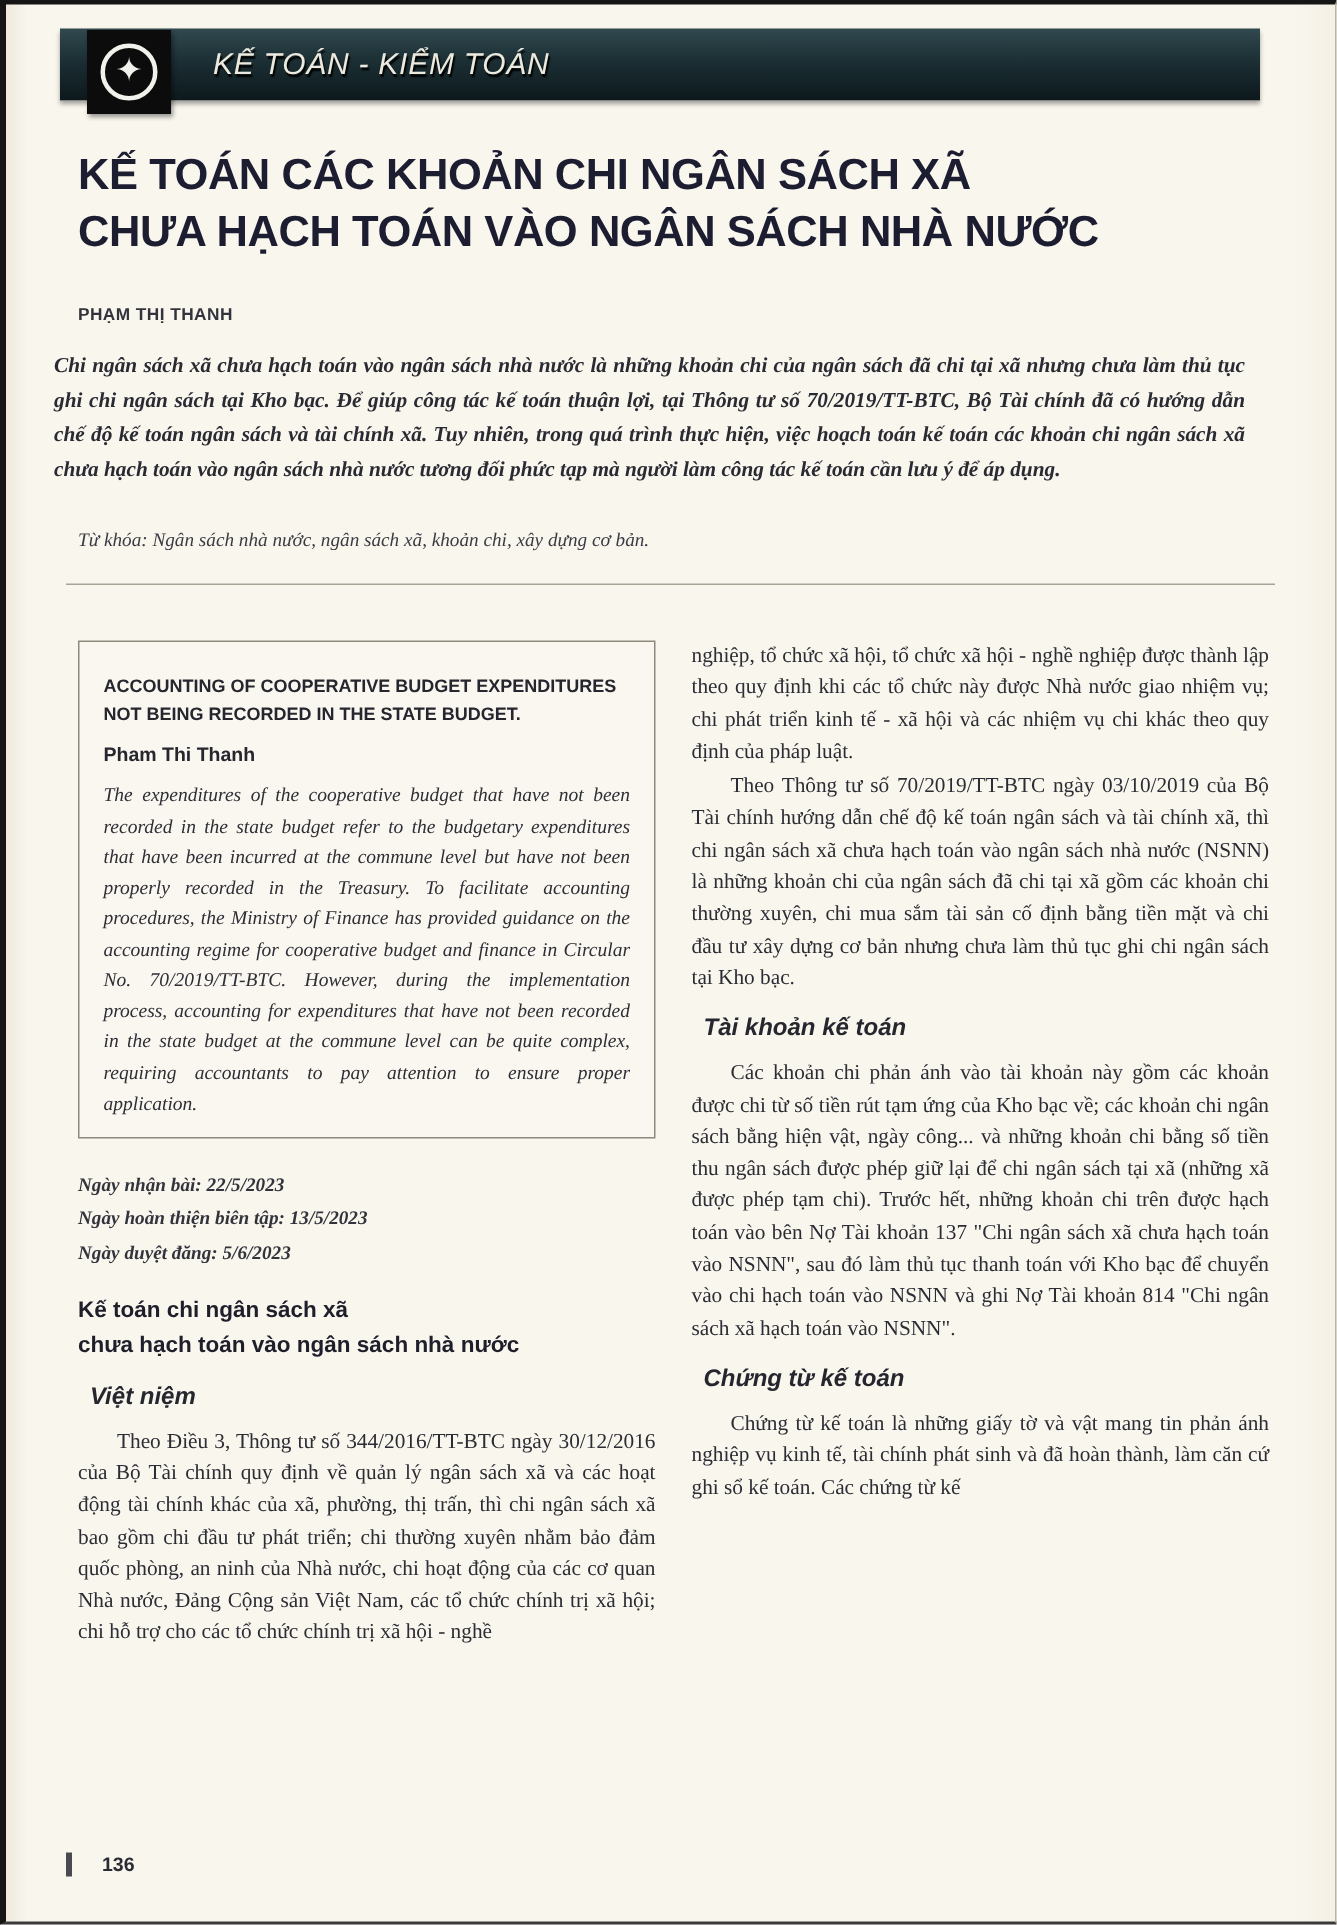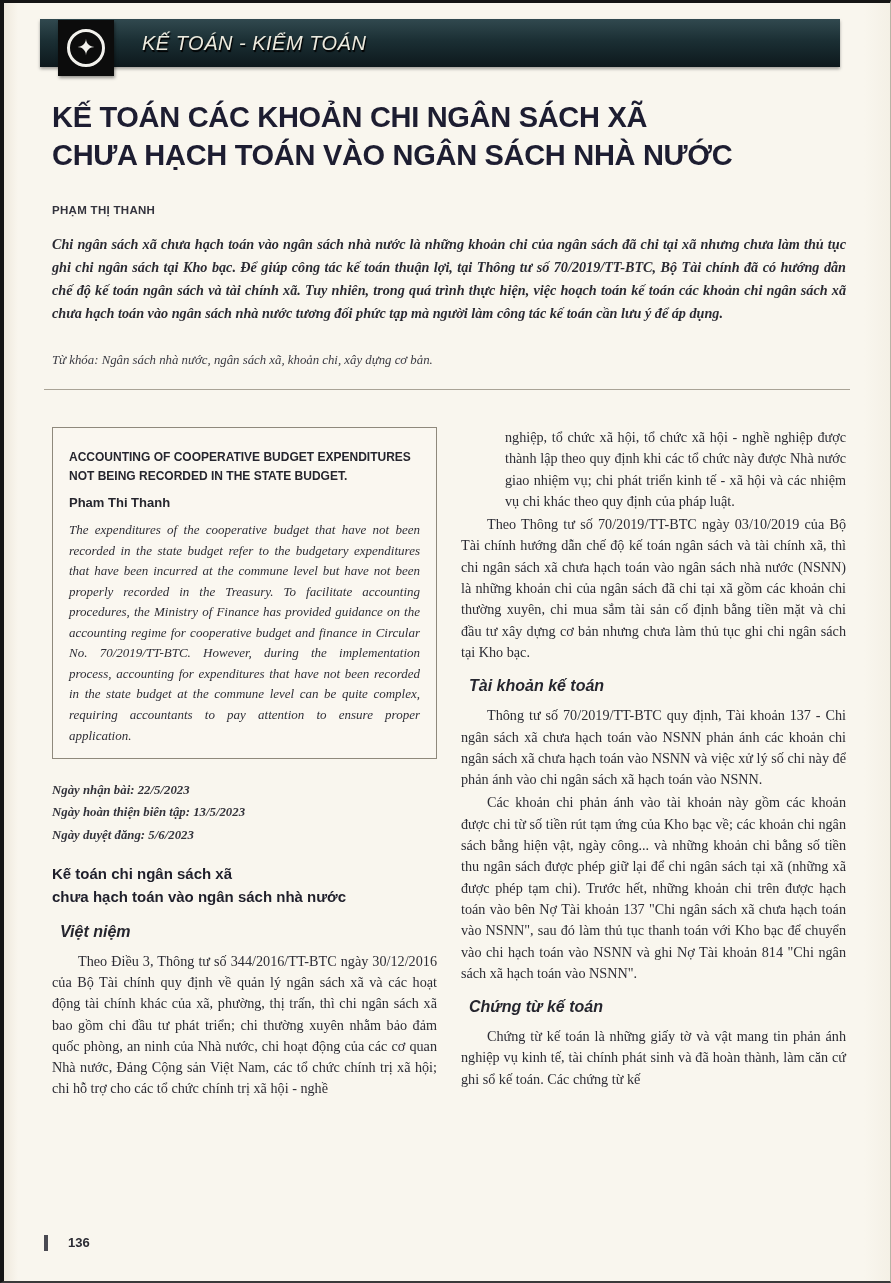--- a/index.html
+++ b/index.html
@@ -50,21 +50,21 @@
     font-family:"Liberation Sans", sans-serif;
     font-weight:700; font-size:29px; line-height:1.3;
     color:#1d1d31; letter-spacing:-.3px;
   }
   .author {
     position:absolute; left:48px; top:201px;
     font-family:"Liberation Sans", sans-serif;
     font-weight:700; font-size:11.5px; color:#33333d; letter-spacing:.3px;
   }
   .abstract {
-    position:absolute; left:48px; top:230px; width:794px;
+    position:absolute; left:32px; top:230px; width:794px;
     font-weight:700; font-style:italic; font-size:14.2px; line-height:1.62;
     text-align:justify; color:#2a2a32;
   }
   .vn-keywords {
     position:absolute; left:48px; top:350px; width:794px;
     font-style:italic; font-size:12.8px; color:#3a3a42;
   }
   .rule {
     position:absolute; left:40px; top:386px; width:806px; height:0;
     border-top:1px solid #a9a396;
@@ -107,21 +107,21 @@
   }
   .subheading {
     font-family:"Liberation Sans", sans-serif;
     font-weight:700; font-style:italic; font-size:16px; color:#26262e;
     margin:14px 0 10px 8px;
   }
   .para {
     font-size:14.2px; line-height:1.5; text-align:justify; color:#2c2c34;
     text-indent:26px; margin-bottom:2px;
   }
-  .para.no-indent { text-indent:0;margin-left:44px; }
+  .para.no-indent { text-indent:0; }
   .col .para + .para { margin-top:2px; }
 
   
   .footer {
     position:absolute; left:40px; bottom:30px;
     font-family:"Liberation Sans", sans-serif;
     font-weight:700; font-size:13px; color:#2b2b33;
     border-left:4px solid #4a4a52; padding-left:20px; line-height:1.2;
   }
 </style>
@@ -174,21 +174,20 @@
 
       <p class="para">Theo Điều 3, Thông tư số 344/2016/TT-BTC ngày 30/12/2016 của Bộ Tài chính quy định về quản lý ngân sách xã và các hoạt động tài chính khác của xã, phường, thị trấn, thì chi ngân sách xã bao gồm chi đầu tư phát triển; chi thường xuyên nhằm bảo đảm quốc phòng, an ninh của Nhà nước, chi hoạt động của các cơ quan Nhà nước, Đảng Cộng sản Việt Nam, các tổ chức chính trị xã hội; chi hỗ trợ cho các tổ chức chính trị xã hội - nghề</p>
     </div>
 
     <div class="col">
       <p class="para no-indent">nghiệp, tổ chức xã hội, tổ chức xã hội - nghề nghiệp được thành lập theo quy định khi các tổ chức này được Nhà nước giao nhiệm vụ; chi phát triển kinh tế - xã hội và các nhiệm vụ chi khác theo quy định của pháp luật.</p>
       <p class="para">Theo Thông tư số 70/2019/TT-BTC ngày 03/10/2019 của Bộ Tài chính hướng dẫn chế độ kế toán ngân sách và tài chính xã, thì chi ngân sách xã chưa hạch toán vào ngân sách nhà nước (NSNN) là những khoản chi của ngân sách đã chi tại xã gồm các khoản chi thường xuyên, chi mua sắm tài sản cố định bằng tiền mặt và chi đầu tư xây dựng cơ bản nhưng chưa làm thủ tục ghi chi ngân sách tại Kho bạc.</p>
 
       <h3 class="subheading">Tài khoản kế toán</h3>
 
-      <p class="para">Thông tư số 70/2019/TT-BTC quy định, Tài khoản 137 - Chi ngân sách xã chưa hạch toán vào NSNN phản ánh các khoản chi ngân sách xã chưa hạch toán vào NSNN và việc xử lý số chi này để phản ánh vào chi ngân sách xã hạch toán vào NSNN.</p>
       <p class="para">Các khoản chi phản ánh vào tài khoản này gồm các khoản được chi từ số tiền rút tạm ứng của Kho bạc về; các khoản chi ngân sách bằng hiện vật, ngày công... và những khoản chi bằng số tiền thu ngân sách được phép giữ lại để chi ngân sách tại xã (những xã được phép tạm chi). Trước hết, những khoản chi trên được hạch toán vào bên Nợ Tài khoản 137 "Chi ngân sách xã chưa hạch toán vào NSNN", sau đó làm thủ tục thanh toán với Kho bạc để chuyển vào chi hạch toán vào NSNN và ghi Nợ Tài khoản 814 "Chi ngân sách xã hạch toán vào NSNN".</p>
 
       <h3 class="subheading">Chứng từ kế toán</h3>
 
       <p class="para">Chứng từ kế toán là những giấy tờ và vật mang tin phản ánh nghiệp vụ kinh tế, tài chính phát sinh và đã hoàn thành, làm căn cứ ghi sổ kế toán. Các chứng từ kế</p>
     </div>
   </div>
 
   <div class="footer">136</div>
 

